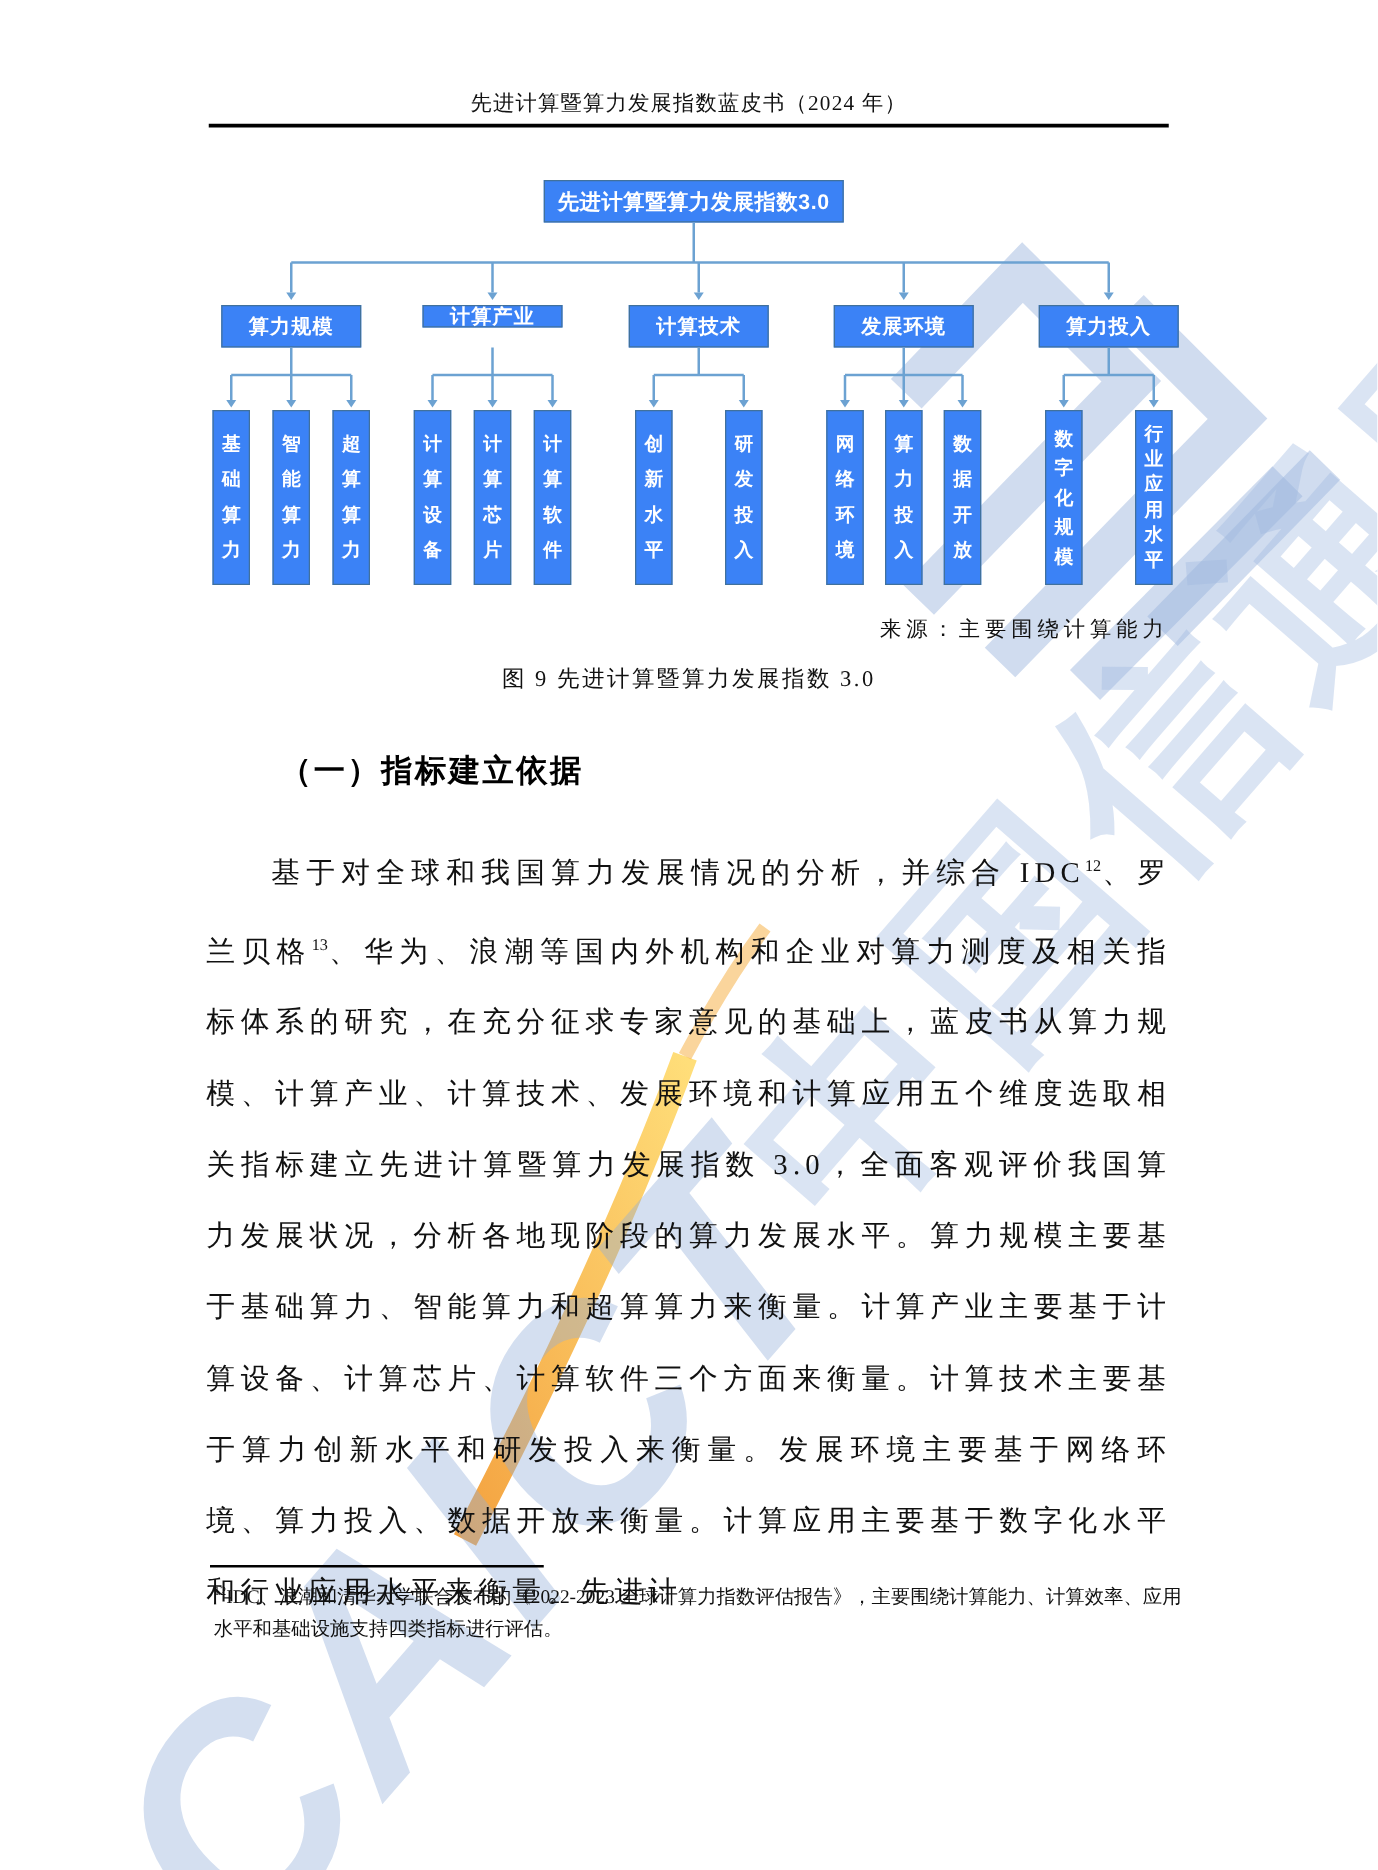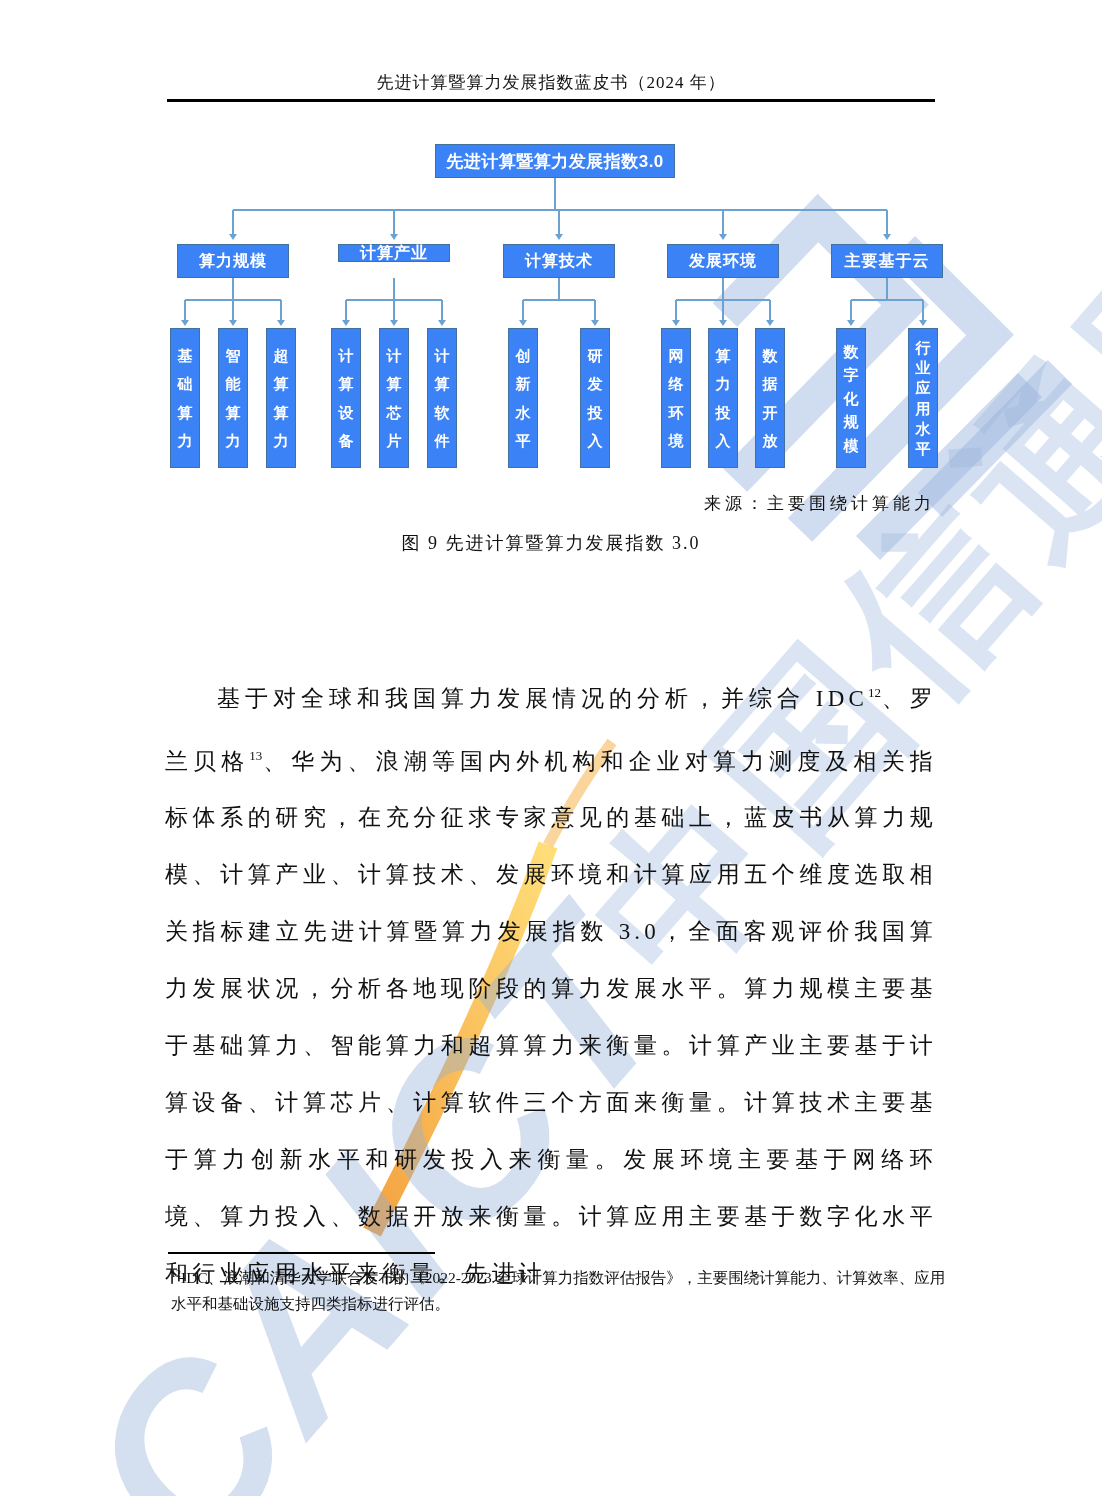--- a/index.html
+++ b/index.html
@@ -185,21 +185,21 @@
         <div class="conn" style="left: 769.25px; top: 300px; width: 1.5px; height: 20px;"></div>
         <div class="arr" style="left: 765.5px; top: 320px;"></div>
         <div class="box ind" style="left: 755px; top: 328px; width: 30px; height: 140px;">
           <div class="ch">数</div>
           <div class="ch">据</div>
           <div class="ch">开</div>
           <div class="ch">放</div>
         </div>
         <div class="conn" style="left: 886.25px; top: 210px; width: 1.5px; height: 24px;"></div>
         <div class="arr" style="left: 882.5px; top: 234px;"></div>
-        <div class="box dim" style="left: 831px; top: 244px; width: 112px; height: 34px;">主要基于云</div>
+        <div class="box dim" style="left: 831px; top: 244px; width: 112px; height: 34px;">算力投入</div>
         <div class="conn" style="left: 886.25px; top: 278px; width: 1.5px; height: 22px;"></div>
         <div class="conn" style="left: 851px; top: 299.25px; width: 72px; height: 1.5px;"></div>
         <div class="conn" style="left: 850.25px; top: 300px; width: 1.5px; height: 20px;"></div>
         <div class="arr" style="left: 846.5px; top: 320px;"></div>
         <div class="box ind" style="left: 836px; top: 328px; width: 30px; height: 140px;">
           <div class="ch">数</div>
           <div class="ch">字</div>
           <div class="ch">化</div>
           <div class="ch">规</div>
           <div class="ch">模</div>
@@ -212,20 +212,21 @@
           <div class="ch">应</div>
           <div class="ch">用</div>
           <div class="ch">水</div>
           <div class="ch">平</div>
         </div>
       </div>
 
     <div class="src">来源：主要围绕计算能力</div>
     <div class="cap">图 9 先进计算暨算力发展指数 3.0</div>
 
+    <div class="sect">（一）指标建立依据</div>
 
     <div class="bodytext"><span>基于对全球和我国算力发展情况的分析，并综合 IDC</span><sup>12</sup><span>、罗兰贝格</span><sup>13</sup><span>、华为、浪潮等国内外机构和企业对算力测度及相关指标体系的研究，在充分征求专家意见的基础上，蓝皮书从算力规模、计算产业、计算技术、发展环境和计算应用五个维度选取相关指标建立先进计算暨算力发展指数 3.0，全面客观评价我国算力发展状况，分析各地现阶段的算力发展水平。算力规模主要基于基础算力、智能算力和超算算力来衡量。计算产业主要基于计算设备、计算芯片、计算软件三个方面来衡量。计算技术主要基于算力创新水平和研发投入来衡量。发展环境主要基于网络环境、算力投入、数据开放来衡量。计算应用主要基于数字化水平和行业应用水平来衡量。先进计</span></div>
 
     <div class="fn-rule"></div>
     <div class="fns">
       <div><sup>12</sup><span>IDC、浪潮和清华大学联合发布的《2022-2023 全球计算力指数评估报告》，主要围绕计算能力、计算效率、应用水平和基础设施支持四类指标进行评估。</span></div>
     </div>
 
   </div>
 </div>

